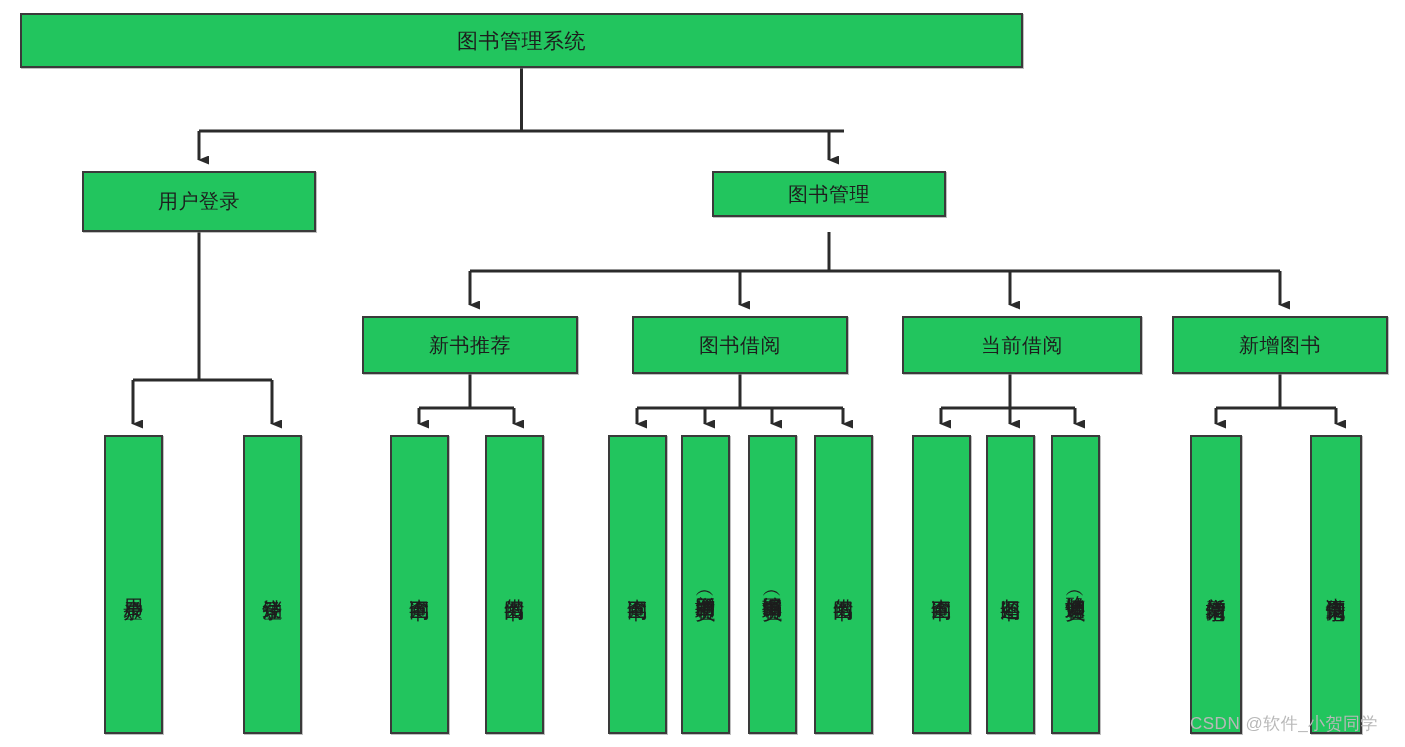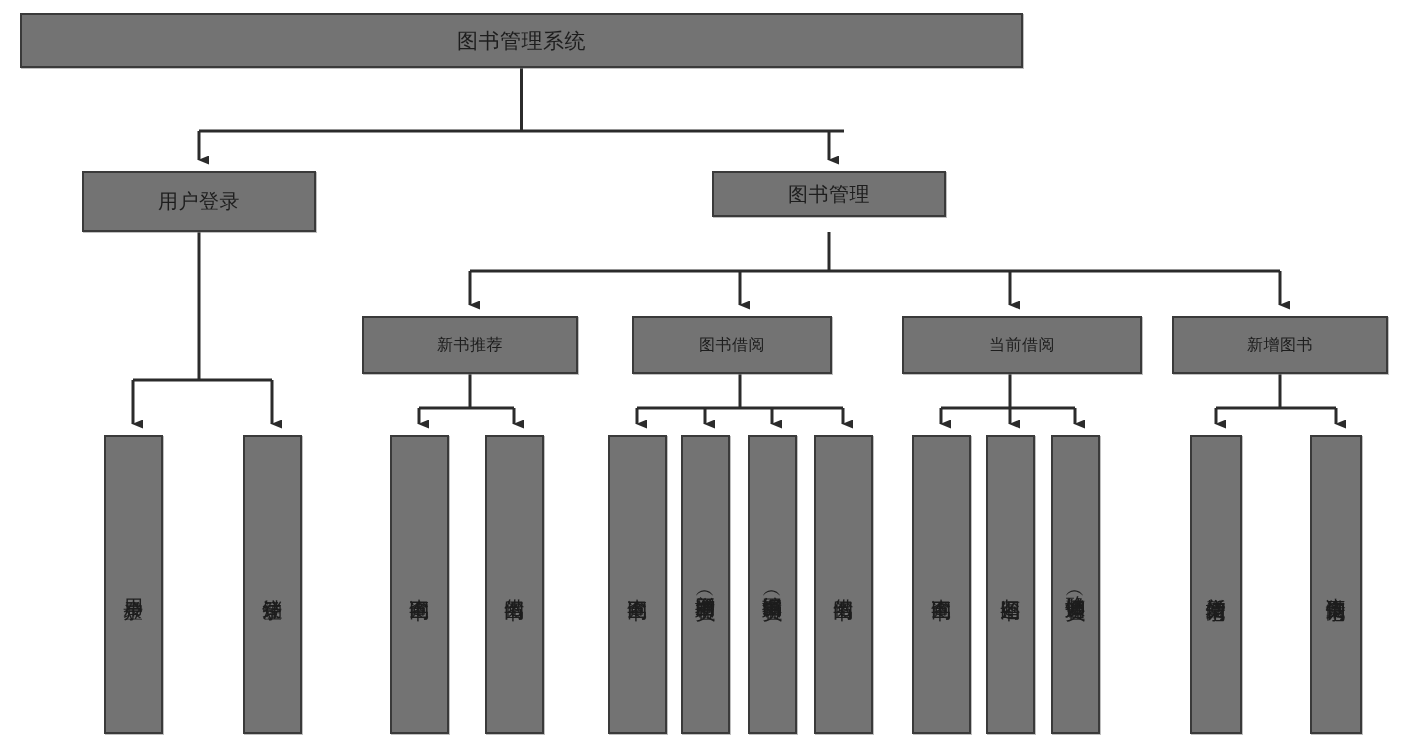--- a/index.html
+++ b/index.html
@@ -22,38 +22,38 @@
     position: absolute;
     left: 0;
     top: 0;
     width: 1405px;
     height: 747px;
     pointer-events: none;
   }
   .node {
     position: absolute;
     box-sizing: border-box;
-    background: #737373;
+    background: #22c55e;
     border: 2px solid #3a3a3a;
     display: flex;
     align-items: center;
     justify-content: center;
     color: #1d1d1d;
     box-shadow: 1px 1px 0 rgba(140,140,140,0.55);
   }
   .node-label {
     display: block;
     text-align: center;
     line-height: 1.22;
     letter-spacing: 0.5px;
     white-space: nowrap;
   }
   .node.root .node-label { font-size: 21px; }
   .node.level2 .node-label { font-size: 20px; }
-  .node.level3 .node-label { font-size: 16px; }
+  .node.level3 .node-label { font-size: 20px; }
 
   .node.leaf {
     border-width: 2px;
   }
   .node.leaf .node-label {
     writing-mode: vertical-rl;
     text-orientation: upright;
     font-size: 20px;
     line-height: 1.12;
     letter-spacing: 1px;
@@ -144,21 +144,21 @@
   <div class="node level2" style="left:82px; top:171px; width:234px; height:61px;">
     <span class="node-label">用户登录</span>
   </div>
   <div class="node level2" style="left:712px; top:171px; width:234px; height:46px;">
     <span class="node-label">图书管理</span>
   </div>
 
   <div class="node level3" style="left:362px; top:316px; width:216px; height:58px;">
     <span class="node-label">新书推荐</span>
   </div>
-  <div class="node level3" style="left:632px; top:316px; width:200px; height:58px;">
+  <div class="node level3" style="left:632px; top:316px; width:216px; height:58px;">
     <span class="node-label">图书借阅</span>
   </div>
   <div class="node level3" style="left:902px; top:316px; width:240px; height:58px;">
     <span class="node-label">当前借阅</span>
   </div>
   <div class="node level3" style="left:1172px; top:316px; width:216px; height:58px;">
     <span class="node-label">新增图书</span>
   </div>
 
   <div class="node leaf" style="left:104px; top:435px; width:59px; height:299px;">
@@ -198,13 +198,14 @@
     <span class="node-label">确认归还（管理员）</span>
   </div>
 
   <div class="node leaf" style="left:1190px; top:435px; width:52px; height:299px;">
     <span class="node-label">新增借阅记录</span>
   </div>
   <div class="node leaf" style="left:1310px; top:435px; width:52px; height:299px;">
     <span class="node-label">查询借阅记录</span>
   </div>
 
+  <div id="watermark">CSDN @软件_小贺同学</div>
 </div>
 
 </body></html>

